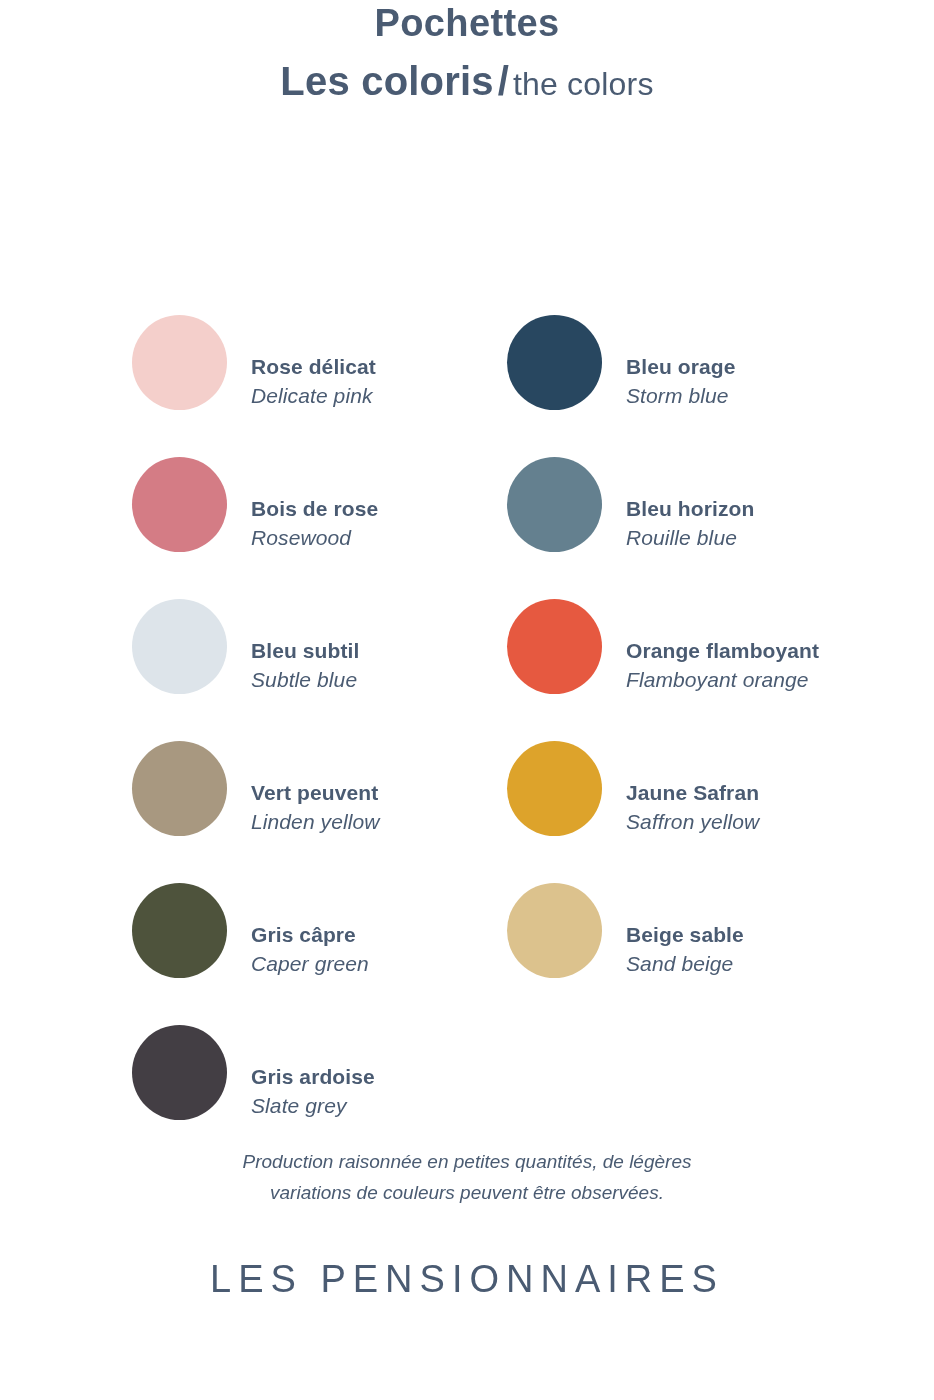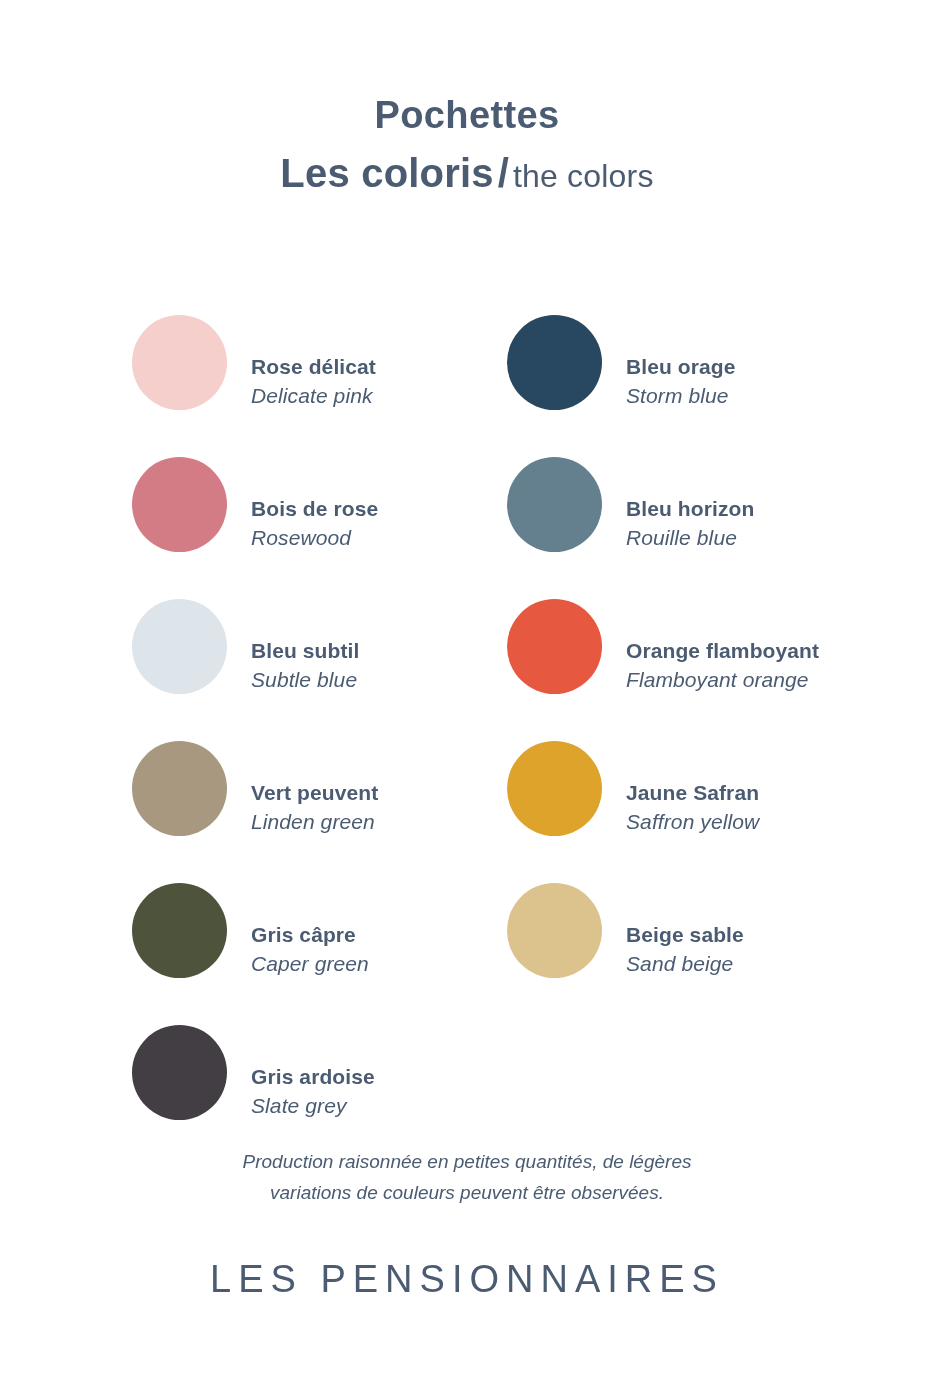--- a/index.html
+++ b/index.html
@@ -16,21 +16,20 @@
   }
   .page {
     position: relative;
     width: 934px;
     height: 1400px;
     box-sizing: border-box;
   }
 
   
   .header {
-    padding-top: 92px;
     text-align: center;
   }
   .title-main {
     font-size: 38px;
     font-weight: bold;
     letter-spacing: 0.4px;
     color: #4A5B72;
     line-height: 1.25;
   }
   .title-sub {
@@ -205,21 +204,21 @@
       <div class="swatch-dot" style="background-color: rgb(230, 89, 64);"></div>
       <div class="swatch-labels">
         <span class="swatch-name-fr">Orange flamboyant</span>
         <span class="swatch-name-en">Flamboyant orange</span>
       </div>
     </div>
     <div class="swatch-row">
       <div class="swatch-dot" style="background-color: rgb(168, 152, 128);"></div>
       <div class="swatch-labels">
         <span class="swatch-name-fr">Vert peuvent</span>
-        <span class="swatch-name-en">Linden green</span>
+        <span class="swatch-name-en">Linden yellow</span>
       </div>
     </div>
 
     <div class="swatch-row">
       <div class="swatch-dot" style="background-color: rgb(221, 163, 43);"></div>
       <div class="swatch-labels">
         <span class="swatch-name-fr">Jaune Safran</span>
         <span class="swatch-name-en">Saffron yellow</span>
       </div>
     </div>

